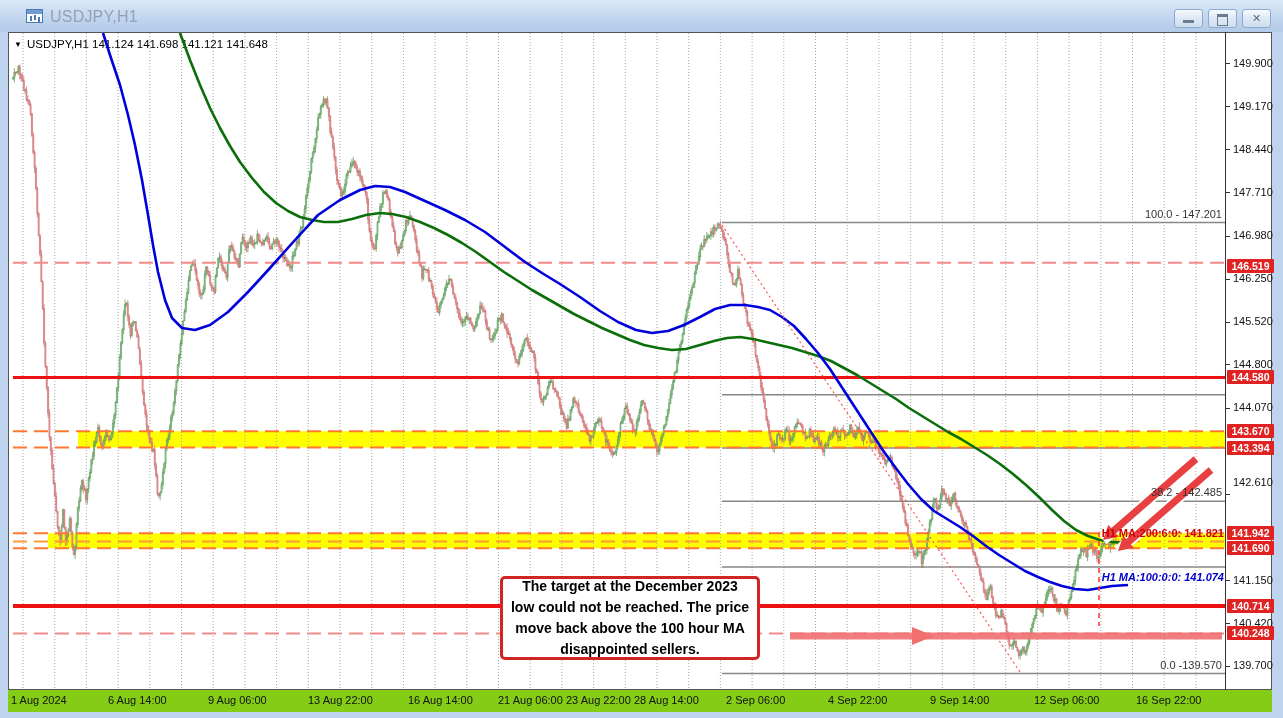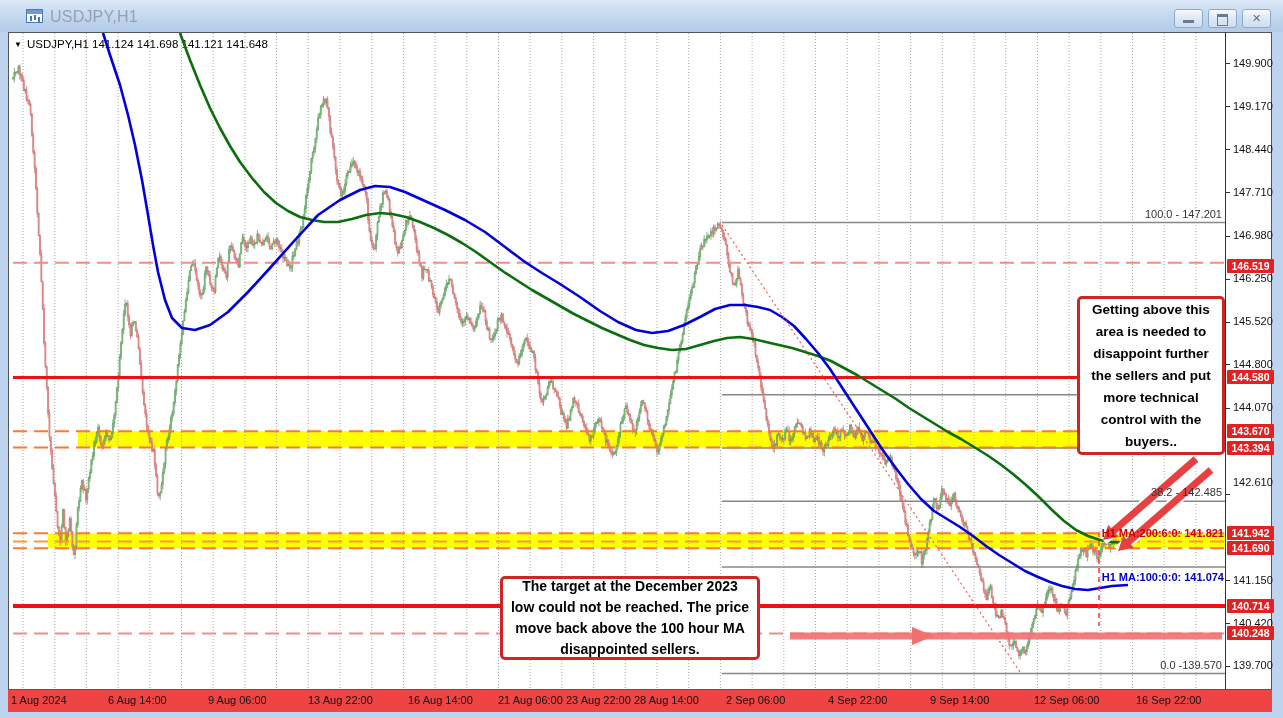--- a/index.html
+++ b/index.html
@@ -12,21 +12,21 @@
   #titleicon:after{content:"";position:absolute;left:3px;top:6px;width:2px;height:5px;background:#4a7ab5;
     box-shadow:4px -1px 0 #4a7ab5,8px 1px 0 #4a7ab5;}
   #titletext{position:absolute;left:50px;top:8px;font-size:16px;color:#93a1b6;letter-spacing:.2px;}
   .winbtn{position:absolute;top:9px;width:29px;height:19px;border:1px solid #8fa9cb;border-radius:3px;
     background:linear-gradient(#f7fafd,#dde8f4 50%,#cfdeef);box-sizing:border-box;text-align:center;
     color:#5c6b80;font-size:11px;line-height:16px;cursor:pointer;}
   #btn-min{left:1174px;} #btn-restore{left:1208px;} #btn-close{left:1242px;}
   #btn-min i{display:block;margin:10px auto 0;width:11px;height:3px;background:#6a7a90;}
   #btn-restore i{display:block;margin:4px auto 0;width:9px;height:8px;border:1px solid #6a7a90;border-top:3px solid #6a7a90;}
   #panel{position:absolute;left:8px;top:32px;width:1264px;height:658px;background:#fff;border:1px solid #555;box-sizing:border-box;}
-  #dates{position:absolute;left:8px;top:690px;width:1264px;height:22px;background:#ef4444;}
+  #dates{position:absolute;left:8px;top:690px;width:1264px;height:22px;background:#84cc16;}
   .datelbl{position:absolute;top:4px;font-size:11px;color:#111;white-space:nowrap;}
   #axis-sep{position:absolute;left:1225px;top:32px;width:1px;height:658px;background:#333;}
   .ytick{position:absolute;left:1233px;font-size:11px;color:#111;}
   .ytickmark{position:absolute;left:1226px;width:4px;height:1px;background:#333;}
   .pricetag{position:absolute;left:1227px;width:47px;height:14px;background:#e02222;color:#fff;
     font-size:10.5px;line-height:14px;text-align:center;font-weight:bold;border-radius:1px;}
   svg{position:absolute;left:0;top:0;}
   .fiblbl{position:absolute;font-size:11px;color:#333;white-space:nowrap;}
   .malbl{position:absolute;font-size:11px;font-weight:bold;white-space:nowrap;}
   .callout{position:absolute;background:#fff;border:3px solid #d32424;border-radius:5px;
@@ -147,23 +147,20 @@
         <line x1="1196" y1="459" x2="1109.0326527670904" y2="534.7457540415664" stroke="#e84040" stroke-width="7"></line>
         <polygon points="1103,540 1118.8113883008418,536.8377223398317 1108.3028963839747,524.7724168056508" fill="#e84040"></polygon>
         <line x1="1211" y1="470" x2="1118" y2="551" stroke="#ffffff" stroke-width="11"></line>
         <line x1="1211" y1="470" x2="1124.0326527670904" y2="545.7457540415664" stroke="#e84040" stroke-width="7"></line>
         <polygon points="1118,551 1133.8113883008418,547.8377223398317 1123.3028963839747,535.7724168056508" fill="#e84040"></polygon>
       </g>
     </svg>
 
   <div id="yaxis"></div>
 
-  <div class="callout" id="callout-right" style="left: 1077px; top: 296px; width: 148px; height: 159px;">
-    <span>Getting above this area is needed to disappoint further the sellers and put more technical control with the buyers..</span>
-  </div>
   <div class="callout" id="callout-bottom" style="left: 500px; top: 576px; width: 260px; height: 84px;">
     <span>The target at the December 2023 low could not be reached. The price move back above the 100 hour MA disappointed sellers.</span>
   </div>
 <div class="ytickmark" style="top: 63px;"></div>
     <div class="ytick" style="top: 56.5px;">149.900</div>
     <div class="ytickmark" style="top: 106.143px;"></div>
     <div class="ytick" style="top: 99.643px;">149.170</div>
     <div class="ytickmark" style="top: 149.286px;"></div>
     <div class="ytick" style="top: 142.786px;">148.440</div>
     <div class="ytickmark" style="top: 192.429px;"></div>
@@ -191,14 +188,14 @@
     <div class="pricetag" style="top: 424.193px;">143.670</div>
     <div class="pricetag" style="top: 440.505px;">143.394</div>
     <div class="pricetag" style="top: 526.318px;">141.942</div>
     <div class="pricetag" style="top: 541.211px;">141.690</div>
     <div class="pricetag" style="top: 598.893px;">140.714</div>
     <div class="pricetag" style="top: 626.433px;">140.248</div>
     <div class="fiblbl" style="top: 207.511px; right: 61px;">100.0 - 147.201</div>
     <div class="fiblbl" style="top: 486.226px; right: 61px;">38.2 - 142.485</div>
     <div class="fiblbl" style="top: 658.503px; right: 61px;">0.0 -139.570</div>
     <div class="malbl" style="top: 527px; color: rgb(204, 0, 0); right: 59px;">H1 MA:200:6:0: 141.821</div>
-    <div class="malbl" style="top: 571px; color: rgb(0, 0, 204); right: 59px;">H1 MA:100:0:0: 141.074</div>
+    <div class="malbl" style="top: 571px; color: rgb(0, 0, 204); right: 59px; font-style: italic;">H1 MA:100:0:0: 141.074</div>
   </div>
 
 </body></html>

